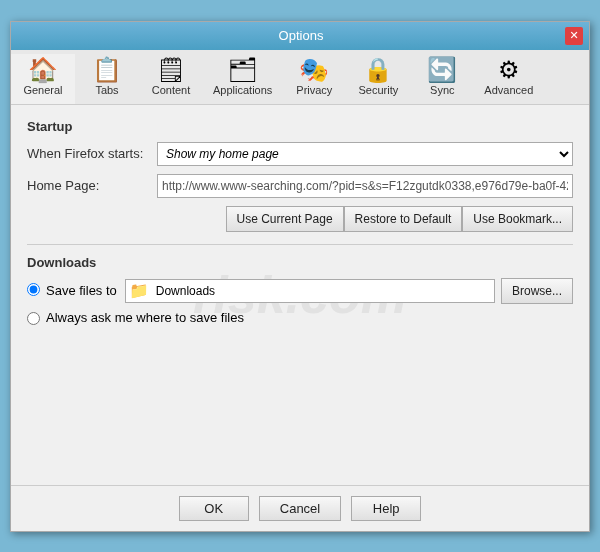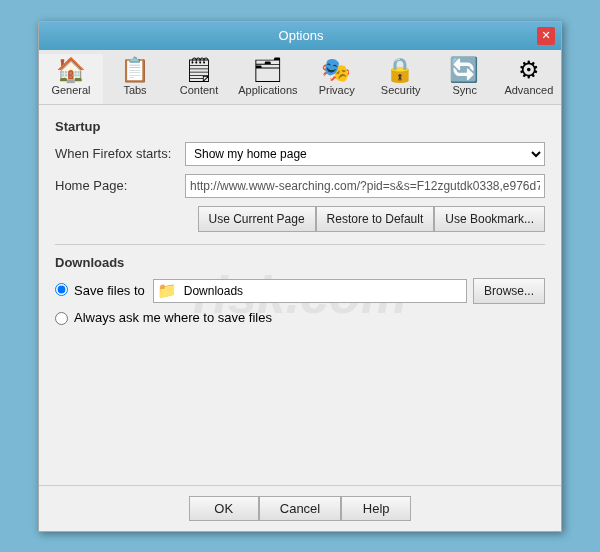--- a/index.html
+++ b/index.html
@@ -7,21 +7,21 @@
       background: #7ab8d4;
       display: flex;
       align-items: center;
       justify-content: center;
       width: 600px;
       height: 552px;
       font-family: 'Segoe UI', Tahoma, Geneva, sans-serif;
       font-size: 13px;
     }
     .window {
-      width: 524px;
+      width: 580px;
       background: #f0f0f0;
       border: 1px solid #aaa;
       box-shadow: 2px 2px 8px rgba(0,0,0,0.4);
     }
     .title-bar {
       background: linear-gradient(to bottom, #6db3d8, #4a9fc4);
       color: white;
       display: flex;
       align-items: center;
       justify-content: space-between;
@@ -116,20 +116,21 @@
       font-size: 13px;
     }
     .select-box {
       flex: 1;
       height: 24px;
       border: 1px solid #aaa;
       background: white;
       padding: 0 4px;
       font-size: 12px;
       appearance: auto;
+      font-style: italic;
     }
     .url-input {
       flex: 1;
       height: 24px;
       border: 1px solid #aaa;
       background: white;
       padding: 0 4px;
       font-size: 12px;
       color: #555;
       overflow: hidden;
@@ -188,20 +189,21 @@
       gap: 6px;
     }
     .path-icon {
       font-size: 16px;
     }
     .footer {
       background: #f0f0f0;
       border-top: 1px solid #ccc;
       display: flex;
       justify-content: center;
+      gap: 10px;
       padding: 10px 0;
     }
     .footer-btn {
       background: linear-gradient(to bottom, #f8f8f8, #e0e0e0);
       border: 1px solid #aaa;
       padding: 4px 20px;
       font-size: 13px;
       cursor: pointer;
       color: #222;
       min-width: 70px;

